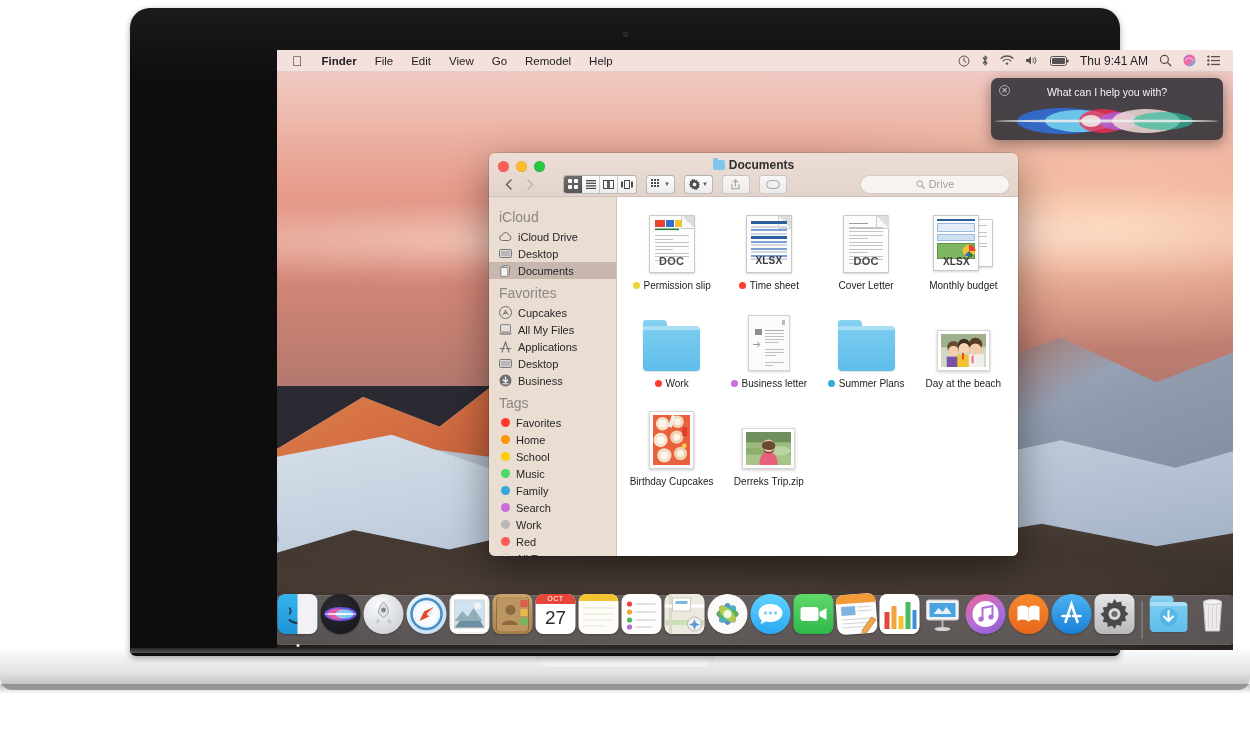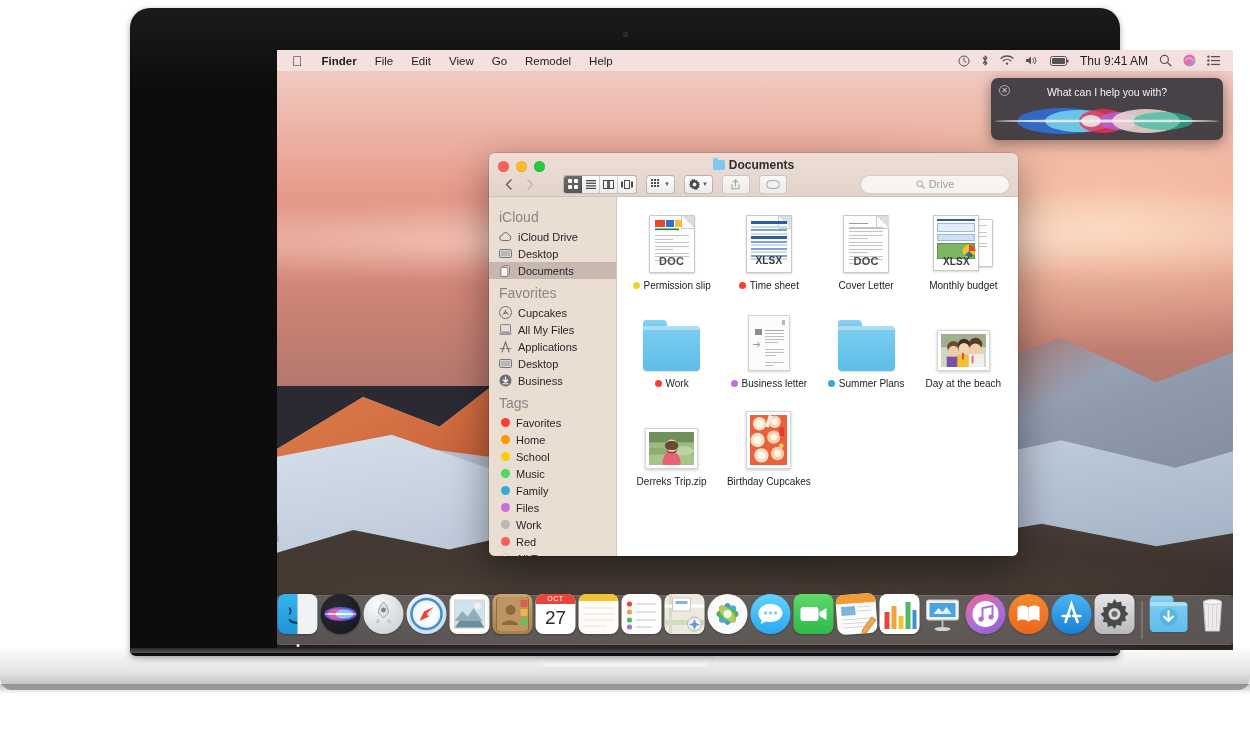--- a/index.html
+++ b/index.html
@@ -636,21 +636,21 @@
             <div class="sb-item">
               <span class="tag-dot" style="background:#4cd964"></span>
               <span>Music</span>
             </div>
             <div class="sb-item">
               <span class="tag-dot" style="background:#34aadc"></span>
               <span>Family</span>
             </div>
             <div class="sb-item">
               <span class="tag-dot" style="background:#c86edd"></span>
-              <span>Files</span>
+              <span>Search</span>
             </div>
             <div class="sb-item">
               <span class="tag-dot" style="background:#b8b8b8"></span>
               <span>Work</span>
             </div>
             <div class="sb-item">
               <span class="tag-dot" style="background:#ff5e57"></span>
               <span>Red</span>
             </div>
             <div class="sb-item">
@@ -854,43 +854,20 @@
                     </div>
                   </div>
                 </div>
                 <div class="cell-label">
                   <span>Day at the beach</span>
                 </div>
               </div>
 
               <div class="cell">
                 <div class="thumb">
-                  <div class="photo" style="width:53px;height:41px">
-                    <div class="photo-inner">
-                      <svg width="100%" height="100%" viewBox="0 0 47 35" preserveAspectRatio="none">
-                        <rect width="47" height="35" fill="#8fae6e"></rect>
-                        <rect width="47" height="12" fill="#6f8f5c"></rect>
-                        <rect y="11" width="47" height="6" fill="#9dbb7e"></rect>
-                        <rect y="24" width="47" height="11" fill="#a8c489"></rect>
-                        <ellipse cx="36" cy="20" rx="11" ry="5" fill="#b9d3a2"></ellipse>
-                        <path d="M14 35c0-9 3.5-14 9.5-14S33 26 33 35z" fill="#e8607a"></path>
-                        <circle cx="23.5" cy="15" r="7" fill="#f3cfae"></circle>
-                        <path d="M16.6 14c0-6 14-6 14 0 0 3-1 5-7 5s-7-2-7-5z" fill="#6b4a33"></path>
-                        <path d="M18 18c1.5 4 10 4 11.5 0 1 6-12.5 6-11.5 0z" fill="#6b4a33"></path>
-                      </svg>
-                    </div>
-                  </div>
-                </div>
-                <div class="cell-label">
-                  <span>Derreks Trip.zip</span>
-                </div>
-              </div>
-
-              <div class="cell">
-                <div class="thumb">
                   <div class="photo" style="width:45px;height:58px">
                     <div class="photo-inner">
                       <svg width="100%" height="100%" viewBox="0 0 39 52" preserveAspectRatio="none">
                         <rect width="39" height="52" fill="#e8603c"></rect>
                         <circle cx="10" cy="9" r="7" fill="#f6e0c4"></circle>
                           <circle cx="10" cy="9" r="4" fill="#fff6ea"></circle>
                         <circle cx="26" cy="7" r="6.5" fill="#f2d5b4"></circle>
                           <circle cx="26" cy="7" r="3.4" fill="#fff3e3"></circle>
                         <circle cx="8" cy="26" r="7.5" fill="#f7e3c8"></circle>
                           <circle cx="8" cy="26" r="4" fill="#fffaf0"></circle>
@@ -905,20 +882,43 @@
                         <circle cx="33" cy="32" r="2.4" fill="#ffd54f"></circle>
                       </svg>
                     </div>
                   </div>
                 </div>
                 <div class="cell-label">
                   <span>Birthday Cupcakes</span>
                 </div>
               </div>
 
+              <div class="cell">
+                <div class="thumb">
+                  <div class="photo" style="width:53px;height:41px">
+                    <div class="photo-inner">
+                      <svg width="100%" height="100%" viewBox="0 0 47 35" preserveAspectRatio="none">
+                        <rect width="47" height="35" fill="#8fae6e"></rect>
+                        <rect width="47" height="12" fill="#6f8f5c"></rect>
+                        <rect y="11" width="47" height="6" fill="#9dbb7e"></rect>
+                        <rect y="24" width="47" height="11" fill="#a8c489"></rect>
+                        <ellipse cx="36" cy="20" rx="11" ry="5" fill="#b9d3a2"></ellipse>
+                        <path d="M14 35c0-9 3.5-14 9.5-14S33 26 33 35z" fill="#e8607a"></path>
+                        <circle cx="23.5" cy="15" r="7" fill="#f3cfae"></circle>
+                        <path d="M16.6 14c0-6 14-6 14 0 0 3-1 5-7 5s-7-2-7-5z" fill="#6b4a33"></path>
+                        <path d="M18 18c1.5 4 10 4 11.5 0 1 6-12.5 6-11.5 0z" fill="#6b4a33"></path>
+                      </svg>
+                    </div>
+                  </div>
+                </div>
+                <div class="cell-label">
+                  <span>Derreks Trip.zip</span>
+                </div>
+              </div>
+
             </div>
           </div>
         </div>
       </div>
 
       <div class="dock">
 
         <div class="dock-item">
           <div class="di" style="background:linear-gradient(180deg,#36b4ec,#1e93d6)">
             <div style="position:absolute;right:0;top:0;width:20px;height:40px;background:#f2f2f4"></div>

